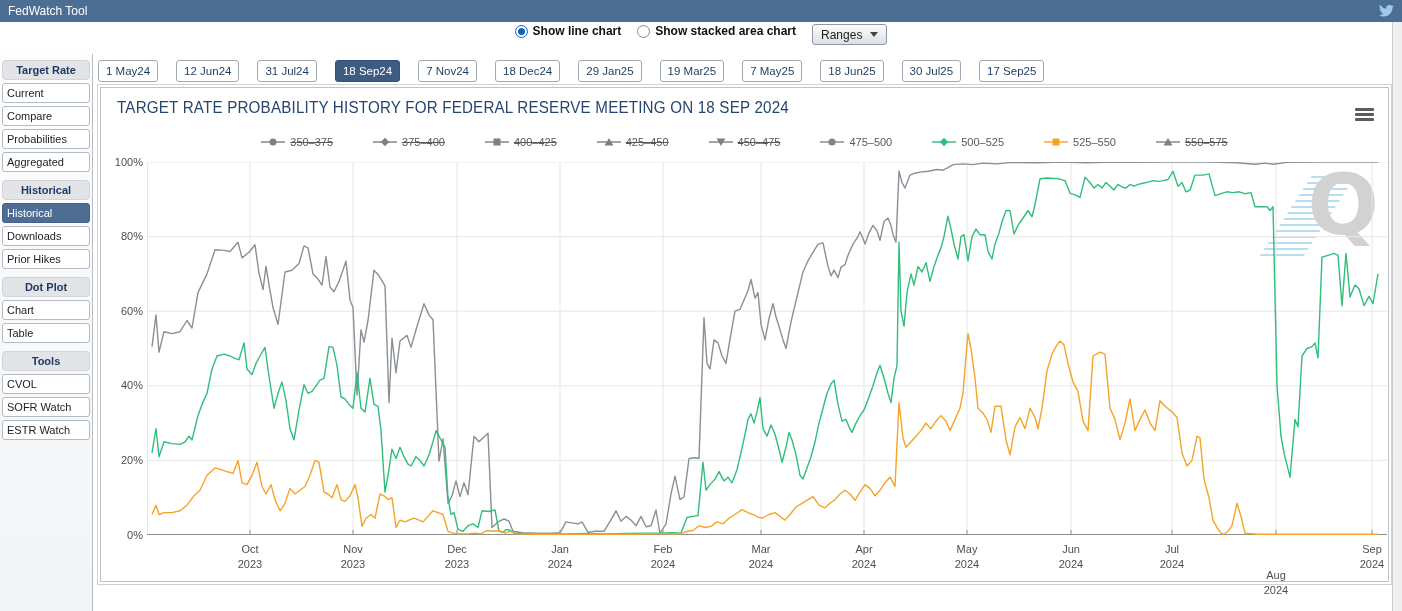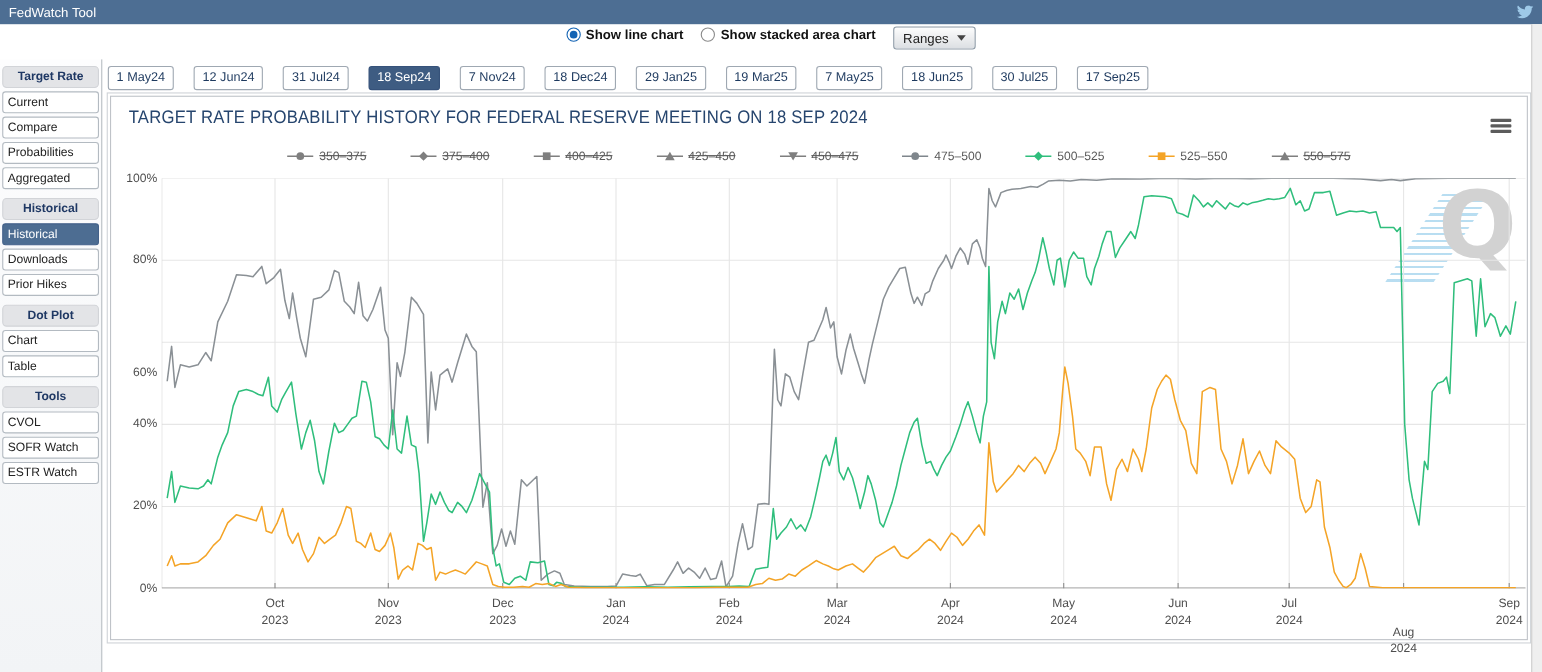--- a/index.html
+++ b/index.html
@@ -232,21 +232,21 @@
             <line x1="1225" y1="373" x2="1225" y2="368" stroke="#8f8f8f" stroke-width="1"></line>
             <polyline points="5,184.6 9,152.9 12,190.2 17,169.7 25,171.6 33,169.7 40,158.5 45,166.0 51,130.6 60,111.9 68,87.7 77,88.4 83,89.5 91,80.2 95,95.9 102,90.3 108,82.8 112,111.2 116,127.6 119,104.4 123,128.7 126,145.5 131,162.3 138,110.0 145,108.2 152,101.5 157,83.9 161,85.8 166,111.9 171,117.1 175,123.1 179,94.7 183,125.0 187,129.8 192,119.4 199,99.2 203,138.0 206,145.5 210,233.1 214,167.8 217,180.2 221,158.5 227,108.2 232,113.8 238,123.8 242,240.6 245,176.1 249,210.7 253,179.0 260,173.4 264,185.4 269,167.8 277,141.7 282,152.9 286,157.8 292,299.1 296,276.8 301,341.3 305,333.8 309,318.9 313,334.6 317,320.8 321,332.7 327,274.2 332,279.8 341,271.2 345,365.5 351,359.9 357,357.0 362,359.2 366,369.3 375,370.8 390,371.1 405,371.1 413,370.8 419,359.9 426,361.1 431,361.8 435,359.9 441,370.4 448,369.3 457,369.3 465,356.2 469,348.8 474,359.2 479,354.4 484,358.1 489,363.7 494,354.4 499,364.8 504,363.7 509,348.0 513,371.5 519,361.8 524,332.0 528,314.1 533,337.6 537,335.0 542,296.5 548,295.8 552,296.5 557,155.5 560,201.4 563,207.0 567,177.9 571,180.9 575,194.0 579,201.4 583,177.2 588,149.2 593,147.3 597,138.0 601,128.7 604,117.5 608,136.1 611,130.6 614,162.3 618,177.9 622,156.7 626,141.7 629,154.8 633,167.8 636,177.9 639,186.5 643,164.9 646,151.1 651,130.6 656,110.0 661,98.8 666,90.3 671,82.1 676,80.9 681,104.4 684,113.8 687,108.2 691,115.6 694,105.2 698,102.6 701,93.3 706,82.1 711,74.6 713,69.8 716,76.5 718,82.1 722,70.9 726,63.4 730,69.0 733,78.3 737,59.7 741,56.0 744,63.4 746,72.7 749,80.2 752,9.3 755,20.5 758,26.1 763,13.1 768,11.2 773,10.1 781,9.3 790,7.5 796,8.2 801,5.6 806,2.6 816,1.9 826,2.6 836,1.1 850,1.9 865,0.4 890,0.7 915,0.0 940,0.7 965,0.0 990,0.4 1015,0.0 1040,0.0 1065,0.0 1090,0.7 1108,2.2 1118,1.1 1126,2.2 1140,0.4 1170,0.0 1200,0.0 1231,0.0" fill="none" stroke="#8a9095" stroke-width="1.4" stroke-linejoin="round"></polyline>
             <polyline points="5,290.9 9,266.7 12,294.7 17,279.8 25,281.6 33,282.4 38,279.8 42,274.2 45,277.9 51,253.6 55,242.4 60,231.3 65,207.0 70,194.0 77,192.1 83,194.0 88,196.6 92,197.7 97,180.9 100,207.0 105,212.6 109,201.4 113,194.0 118,185.4 122,214.5 127,246.2 131,231.3 135,220.1 139,238.7 143,266.7 147,277.9 152,248.0 157,222.7 161,231.3 165,229.4 169,223.8 173,218.2 177,216.3 182,184.6 186,185.4 190,203.3 194,235.0 198,236.9 202,242.4 206,246.2 210,210.7 214,246.2 218,249.9 223,216.3 227,242.4 231,244.3 234,268.6 238,330.1 241,313.3 245,287.2 249,296.5 253,285.3 257,294.7 261,302.1 264,304.0 269,294.7 273,298.4 277,304.0 282,292.8 286,279.8 289,268.6 293,276.0 298,285.3 301,335.7 304,352.5 307,350.6 311,367.4 316,369.3 321,363.7 326,361.8 331,365.5 335,348.8 342,349.5 348,348.0 352,369.3 356,370.4 359,367.4 363,368.2 367,371.1 380,371.9 400,371.9 420,371.9 440,371.5 460,371.9 480,371.5 500,371.1 515,371.1 525,370.8 534,371.1 540,355.5 546,354.4 551,353.6 556,300.3 559,328.2 563,322.6 568,317.1 572,309.6 577,318.9 581,315.2 585,320.8 590,307.7 594,290.9 598,272.3 601,257.4 604,251.8 607,261.1 610,249.9 613,235.7 616,266.7 620,274.2 624,263.0 628,272.3 632,287.2 635,300.3 639,285.3 642,270.4 645,277.9 649,292.8 653,313.3 656,317.1 660,305.9 664,294.7 668,279.8 672,261.1 676,246.2 680,231.3 684,221.9 687,218.2 691,242.4 695,259.2 699,257.4 702,264.8 705,270.4 709,261.1 713,253.6 717,248.0 722,235.0 726,223.8 730,210.7 733,203.3 737,216.3 741,231.3 744,240.6 747,216.3 750,203.3 752,80.2 754,149.2 757,164.1 760,130.6 764,111.9 767,123.1 771,104.4 775,110.0 779,100.7 783,119.4 787,104.4 791,93.3 794,85.8 797,74.6 801,54.1 804,67.1 807,82.1 811,97.0 814,74.6 817,72.7 821,98.8 825,74.6 829,67.1 833,72.7 838,72.7 841,89.5 845,97.0 848,82.1 852,70.9 855,59.7 859,48.5 863,48.5 867,72.0 871,63.4 876,56.0 881,48.5 885,54.8 888,42.5 893,16.8 900,16.0 906,16.4 912,16.8 918,18.6 923,31.3 928,32.8 933,35.4 938,15.3 943,20.5 947,26.1 951,22.4 955,26.1 959,20.5 963,24.2 967,28.0 971,22.4 975,25.0 979,26.1 983,22.4 987,24.2 991,22.4 996,21.3 1001,20.1 1006,18.6 1011,19.4 1016,18.6 1021,17.5 1026,9.3 1031,24.2 1035,20.5 1039,29.8 1043,28.0 1048,13.1 1056,13.1 1062,11.9 1068,33.6 1074,31.7 1080,29.8 1086,30.6 1092,29.8 1098,31.7 1104,30.6 1108,44.8 1114,44.8 1120,44.8 1123,48.5 1126,44.8 1130,223.8 1134,274.2 1137,290.9 1143,315.2 1148,257.4 1151,264.8 1155,194.0 1160,186.5 1165,184.6 1168,180.9 1171,195.8 1175,95.1 1181,93.3 1187,91.4 1191,93.3 1195,143.6 1199,91.4 1203,135.0 1208,123.1 1212,126.8 1217,143.6 1222,134.3 1226,141.7 1231,111.9" fill="none" stroke="#2fbe7c" stroke-width="1.4" stroke-linejoin="round"></polyline>
             <polyline points="5,352.5 9,343.2 12,352.5 17,350.6 25,350.6 33,348.8 40,343.2 47,333.8 53,328.2 60,313.3 68,305.9 74,307.7 80,309.6 86,311.5 91,298.4 95,320.8 100,322.6 105,313.3 110,300.3 115,324.5 119,332.0 124,322.6 128,337.6 133,348.8 138,341.3 143,326.4 148,332.0 153,328.2 158,324.5 163,313.3 168,298.4 172,300.3 177,330.1 181,332.0 185,335.7 190,322.6 194,337.6 198,339.4 203,333.8 208,322.6 211,335.7 215,364.4 219,356.2 224,352.5 228,356.2 233,332.0 237,333.8 241,337.6 245,335.7 249,365.5 253,358.1 258,359.9 262,358.1 267,356.2 272,358.1 276,359.9 281,354.4 286,348.8 291,350.6 296,352.5 301,369.3 306,371.1 312,371.9 320,371.9 328,371.1 334,371.9 340,368.5 346,369.3 352,368.5 358,371.1 363,369.3 370,371.9 385,372.3 405,372.3 425,372.3 445,372.3 465,372.3 485,372.3 505,371.9 520,371.9 533,371.9 540,369.3 546,368.5 552,363.7 558,365.5 564,364.4 570,359.9 576,361.8 582,356.2 588,352.5 595,347.6 601,350.6 606,352.5 611,355.1 615,356.2 622,352.5 628,350.6 633,354.4 638,358.1 643,352.5 649,345.0 655,341.3 661,337.6 666,334.6 672,343.2 678,345.8 683,341.3 688,337.6 693,332.0 698,328.2 703,332.0 708,338.3 713,330.1 718,322.6 723,326.4 728,333.8 733,328.2 738,320.8 743,315.2 748,324.5 752,240.6 756,276.0 759,285.3 764,279.8 769,274.2 774,268.6 779,261.1 784,266.7 789,259.2 794,253.6 799,259.2 803,268.6 808,257.4 813,246.2 816,231.3 819,194.0 821,171.6 824,186.5 828,216.3 831,246.2 835,249.9 840,257.4 844,270.4 848,244.3 854,244.3 859,277.9 863,292.8 868,264.8 873,255.5 878,266.7 883,246.2 888,255.5 891,266.7 895,246.2 900,208.9 905,192.1 909,184.6 913,179.0 917,182.8 921,201.4 926,220.1 931,229.4 936,259.2 941,268.6 946,194.0 953,190.2 958,192.1 963,246.2 968,257.4 973,277.9 978,261.1 983,236.9 988,268.6 993,257.4 998,248.0 1003,261.1 1008,268.6 1013,238.7 1018,244.3 1025,249.9 1030,255.5 1035,290.9 1040,304.0 1045,298.4 1050,274.2 1053,276.0 1057,317.1 1062,335.7 1066,358.1 1070,365.5 1074,371.1 1077,372.3 1081,369.3 1085,363.7 1090,341.3 1094,354.4 1098,371.1 1110,372.3 1140,372.3 1170,372.3 1200,372.3 1231,372.3" fill="none" stroke="#f4a427" stroke-width="1.4" stroke-linejoin="round"></polyline>
           </svg>
       </div>
       <div id="ylabels">
           <div class="ylab" style="left: 6px; top: 440.5px;">0%</div>
           <div class="ylab" style="left: 6px; top: 365.9px;">20%</div>
           <div class="ylab" style="left: 6px; top: 291.3px;">40%</div>
-          <div class="ylab" style="left: 6px; top: 216.7px; margin-top: 28px;">60%</div>
+          <div class="ylab" style="left: 6px; top: 216.7px;">60%</div>
           <div class="ylab" style="left: 6px; top: 142.1px;">80%</div>
           <div class="ylab" style="left: 6px; top: 67.5px;">100%</div>
         </div>
       <div id="xlabels">
           <div class="xlab" style="left: 109px; top: 454px;">
             <div>Oct</div>
             <div>2023</div>
           </div>
           <div class="xlab" style="left: 212px; top: 454px;">
             <div>Nov</div>

